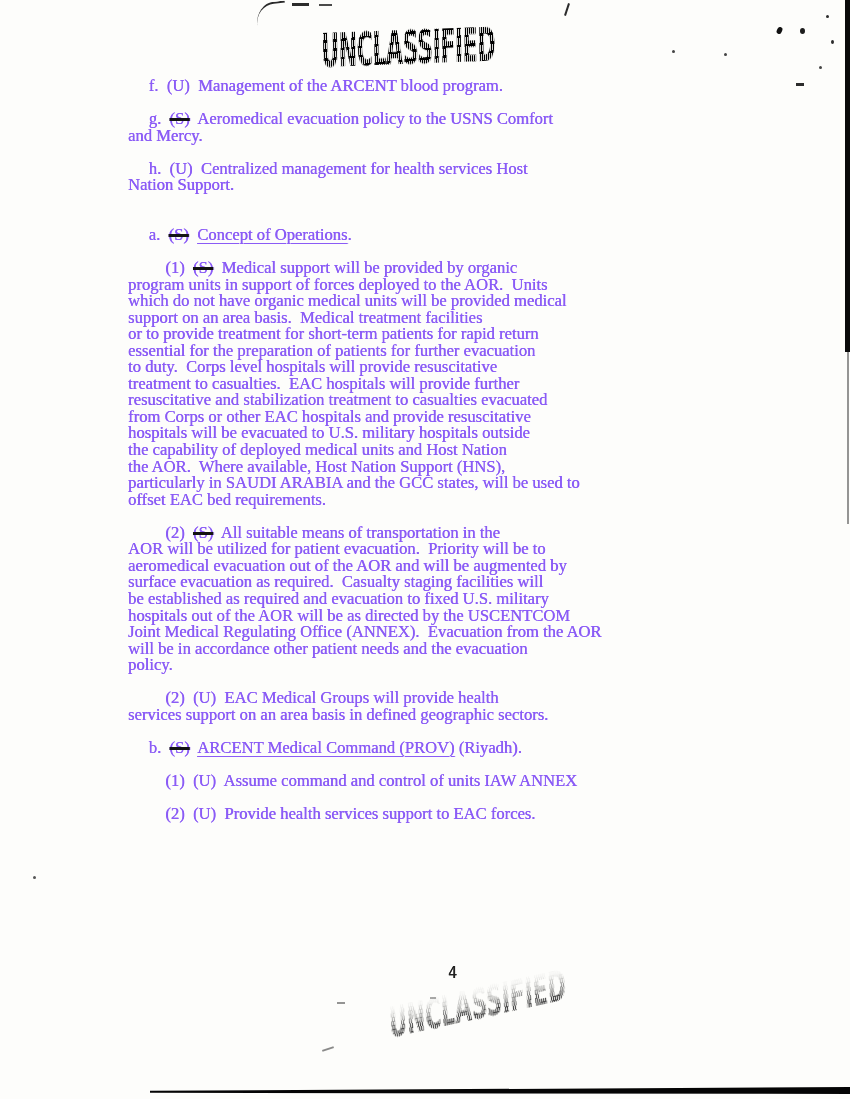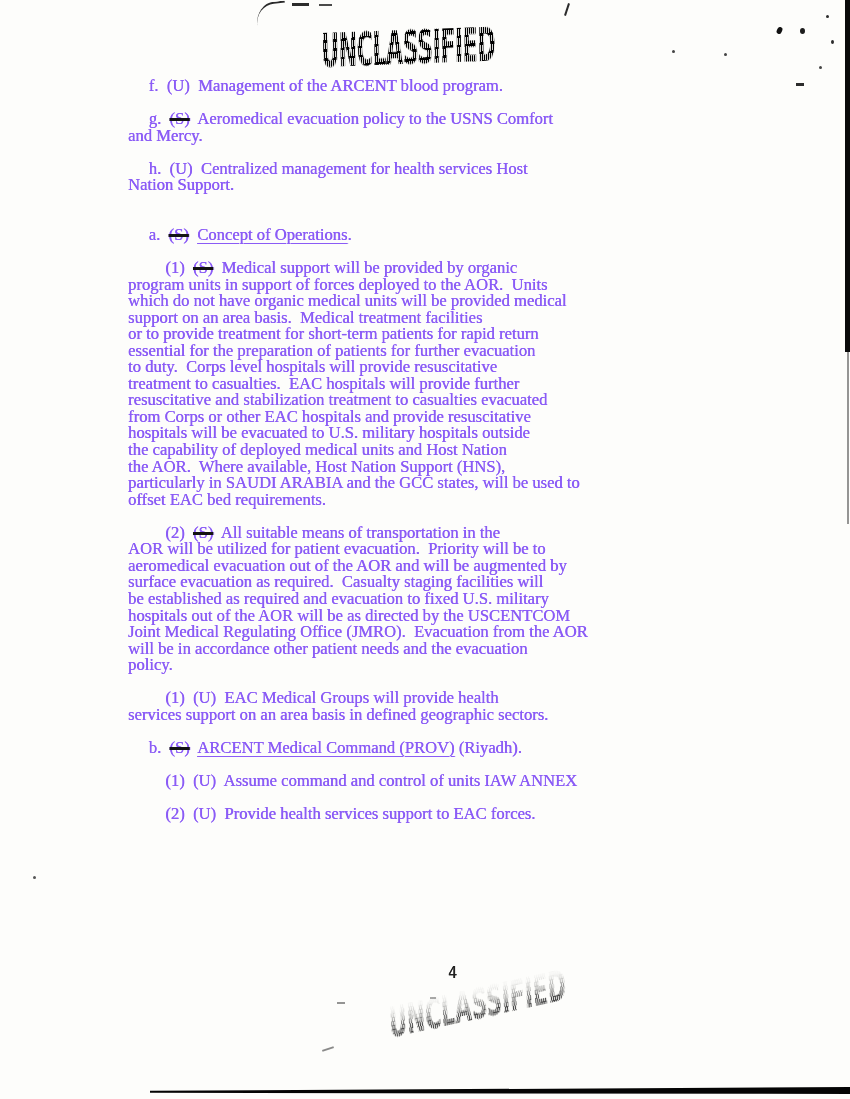--- a/index.html
+++ b/index.html
@@ -124,25 +124,25 @@
       <div class="line"><span>the AOR.  Where available, Host Nation Support (HNS),</span></div>
       <div class="line"><span>particularly in SAUDI ARABIA and the GCC states, will be used to</span></div>
       <div class="line"><span>offset EAC bed requirements.</span></div>
       <div class="line"><span></span></div>
       <div class="line"><span>         (2)  </span><span class="strike">(S)</span><span>  All suitable means of transportation in the</span></div>
       <div class="line"><span>AOR will be utilized for patient evacuation.  Priority will be to</span></div>
       <div class="line"><span>aeromedical evacuation out of the AOR and will be augmented by</span></div>
       <div class="line"><span>surface evacuation as required.  Casualty staging facilities will</span></div>
       <div class="line"><span>be established as required and evacuation to fixed U.S. military</span></div>
       <div class="line"><span>hospitals out of the AOR will be as directed by the USCENTCOM</span></div>
-      <div class="line"><span>Joint Medical Regulating Office (JMRO).  Evacuation from the AOR</span></div>
+      <div class="line"><span>Joint Medical Regulating Office (ANNEX).  Evacuation from the AOR</span></div>
       <div class="line"><span>will be in accordance other patient needs and the evacuation</span></div>
       <div class="line"><span>policy.</span></div>
       <div class="line"><span></span></div>
-      <div class="line"><span>         (1)  (U)  EAC Medical Groups will provide health</span></div>
+      <div class="line"><span>         (2)  (U)  EAC Medical Groups will provide health</span></div>
       <div class="line"><span>services support on an area basis in defined geographic sectors.</span></div>
       <div class="line"><span></span></div>
       <div class="line"><span>     b.  </span><span class="strike">(S)</span><span>  </span><span class="under">ARCENT Medical Command (PROV)</span><span> (Riyadh).</span></div>
       <div class="line"><span></span></div>
       <div class="line"><span>         (1)  (U)  Assume command and control of units IAW ANNEX</span></div>
       <div class="line"><span></span></div>
       <div class="line"><span>         (2)  (U)  Provide health services support to EAC forces.</span></div>
     </div>
 
   <div class="page-num">4</div>

